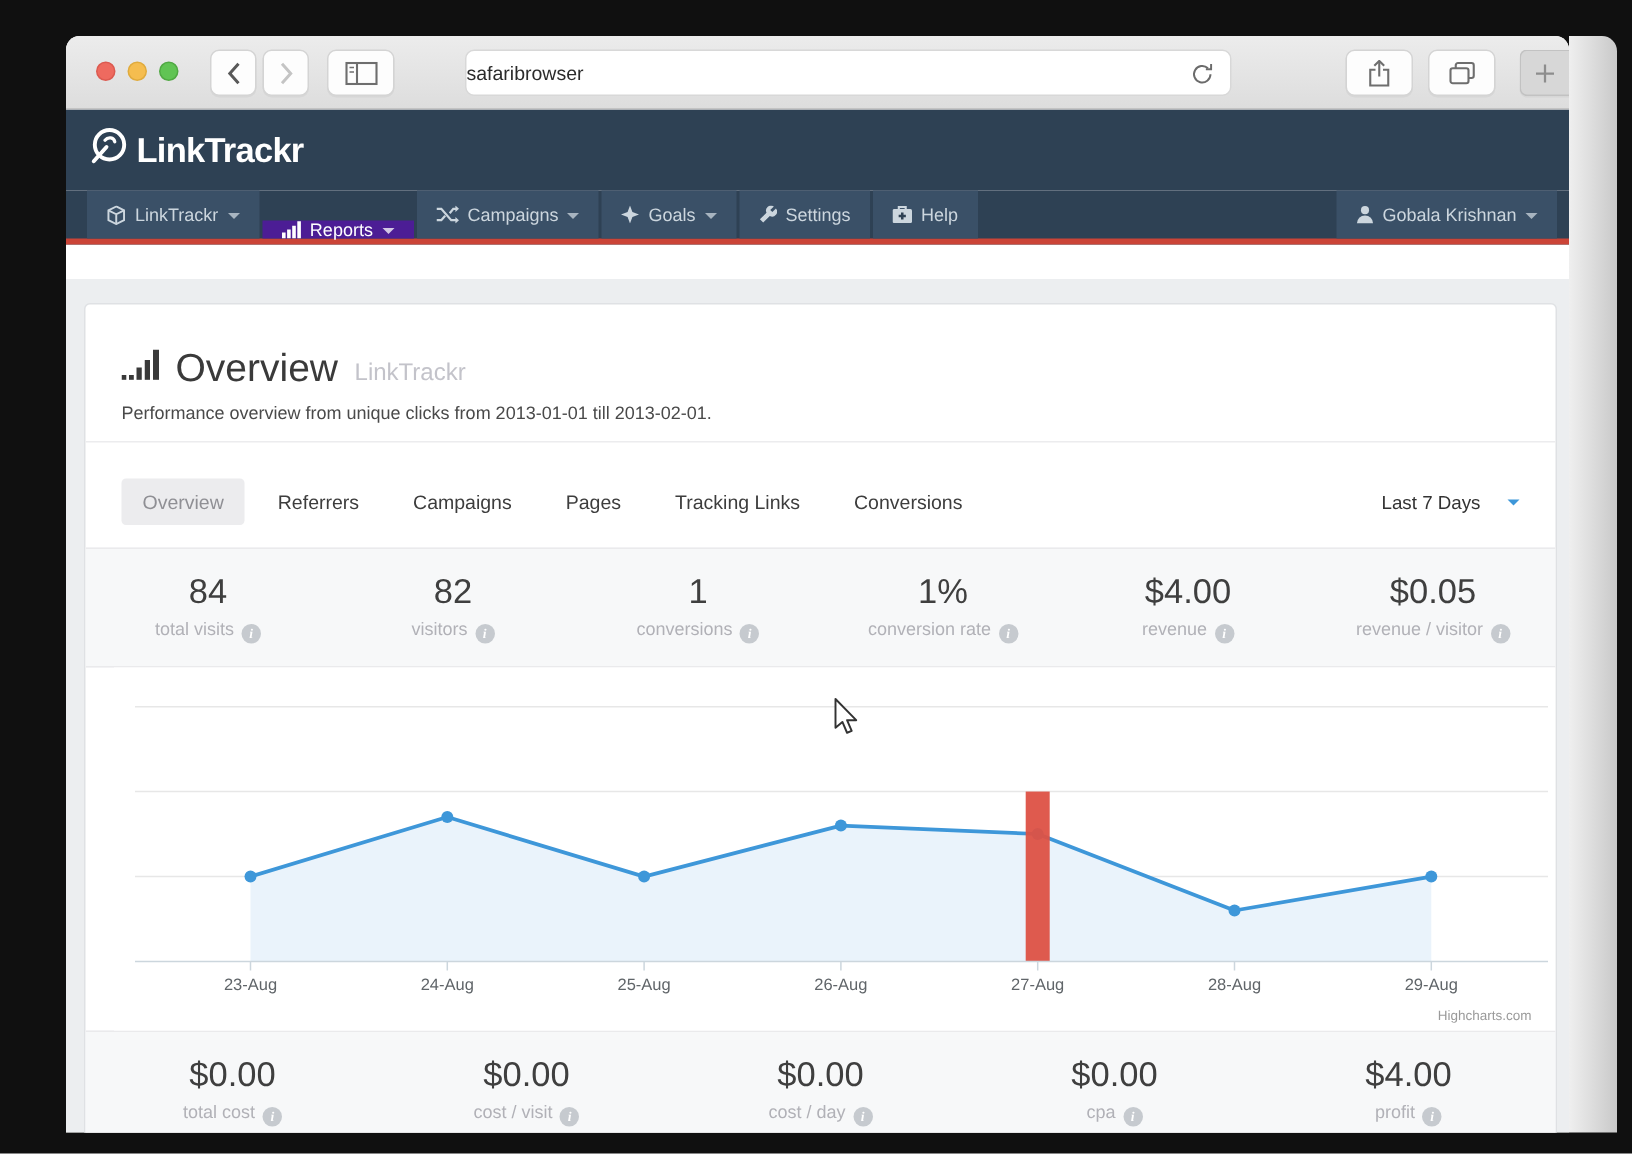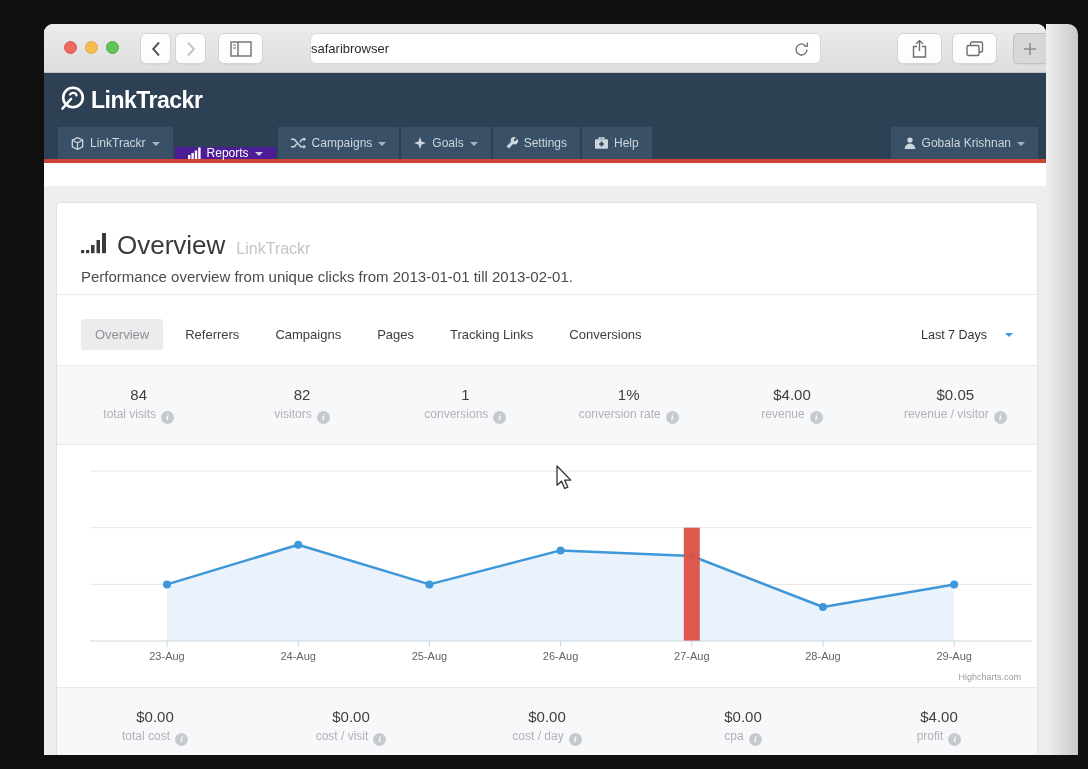--- a/index.html
+++ b/index.html
@@ -51,33 +51,33 @@
   .nav-user { margin-right:8px; }
 
   
   .page { position:absolute; left:0; right:0; top:162px; bottom:0; background:#eceef0; }
   .card { position:absolute; left:12px; right:8px; top:16px; bottom:-30px; background:#fff;
           border:1px solid #dfe1e4; border-radius:4px; overflow:hidden; }
   .card-head { padding:27px 24px 0 24px; height:92px; border-bottom:1px solid #ececee; }
   .title-row { display:flex; align-items:center; gap:9px; }
   .page-title { font-size:26px; color:#3a3a3a; }
   .title-suffix { font-size:16px; color:#c3c3ca; margin-left:2px; margin-top:6px; }
-  .subtitle { font-size:15px; color:#4a4a4a; margin-top:7px; }
+  .subtitle { font-size:12px; color:#4a4a4a; margin-top:7px; }
 
   .tabs-row { display:flex; align-items:center; padding:24px 24px 15px 24px; }
   .tab { font-size:13px; color:#3d3d3d; padding:8px 14px; border-radius:3px; margin-right:8px; cursor:pointer; }
   .tab.active { background:#ececee; color:#8f8f94; cursor:default; }
   .tabs-spacer { flex:1; }
   .range-selector { font-size:12.5px; color:#333; display:flex; align-items:center; gap:18px; cursor:pointer; }
   .range-selector .caret { border-top-color:#3d97d9; opacity:1; }
 
   .stats-band { height:80px; background:#f7f8f9; border-top:1px solid #eaeaec; border-bottom:1px solid #eaeaec;
                 display:flex; align-items:center; }
   .stat { flex:1; text-align:center; }
-  .stat-value { font-size:15px; color:#3f3f3f; }
+  .stat-value { font-size:23px; color:#3f3f3f; }
   .stat-label { font-size:12px; color:#b1b1b7; margin-top:4px; }
   .info-icon { display:inline-block; width:13px; height:13px; border-radius:50%; background:#c6cacf;
                color:#fff; font-size:9px; line-height:13px; text-align:center;
                font-family:"Liberation Serif", serif; font-style:italic; font-weight:700;
                vertical-align:-2px; margin-left:5px; cursor:pointer; }
 
   .chart-wrap { position:relative; height:242px; background:#fff;margin-left:19px; }
   .chart-wrap svg.chart { position:absolute; left:0; top:0; }
   .chart-credit { position:absolute; right:16px; bottom:5px; font-size:9px; color:#9a9a9a; cursor:pointer; }
 

